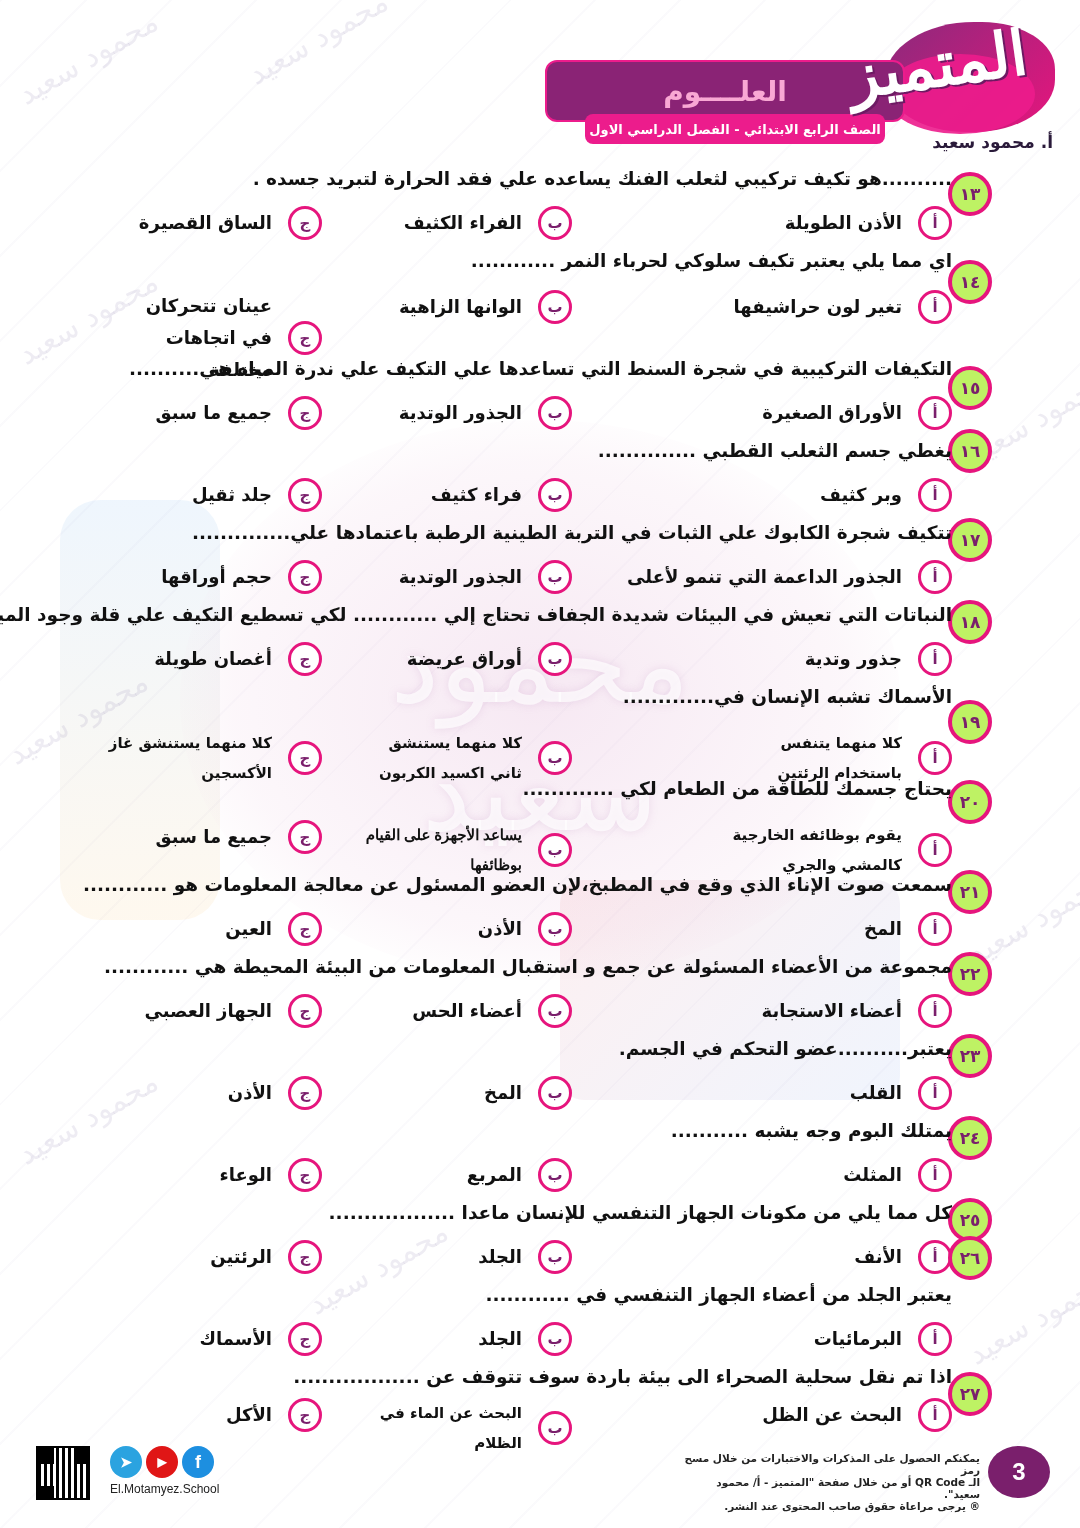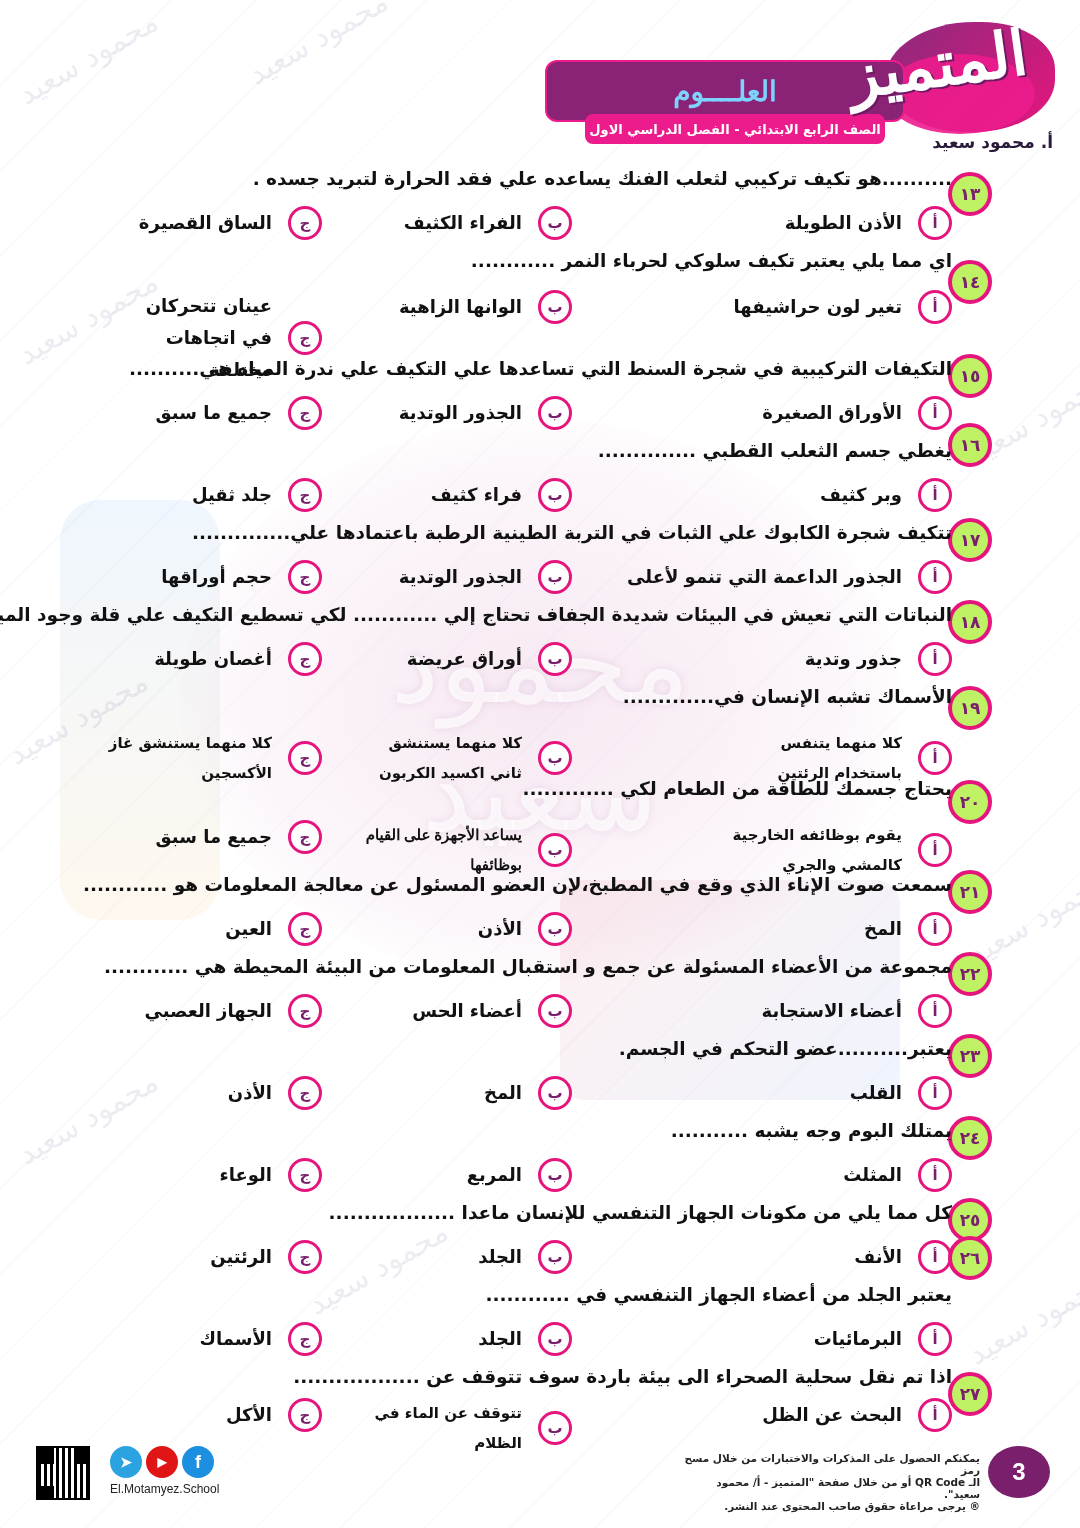--- a/index.html
+++ b/index.html
@@ -58,21 +58,21 @@
       font-size: 62px; font-weight: bold; color: #fff; transform: rotate(-8deg);
       text-shadow: 2px 2px 0 #6d1a63;
     }
     .title-bar {
       position: absolute; right: 150px; top: 38px; width: 360px; height: 62px;
       background: #8a2375; border-radius: 12px;
       display: flex; align-items: center; justify-content: center;
       border: 2px solid #ec1c8c;
     }
     .title-bar span {
-      color: #7dd3fc; font-size: 28px; font-weight: bold; letter-spacing: 4px; font-family: Liberation Serif, serif;
+      color: #f9a8d4; font-size: 28px; font-weight: bold; letter-spacing: 4px;
     }
     .subtitle-bar {
       position: absolute; right: 170px; top: 92px; width: 300px; height: 30px;
       background: #ec1c8c; border-radius: 8px;
       display: flex; align-items: center; justify-content: center;
     }
     .subtitle-bar span { color: #fff; font-size: 13px; font-weight: bold; }
     .author {
       position: absolute; right: 2px; top: 110px; font-size: 17px; font-weight: bold; color: #2a1a3a;
     }
@@ -200,37 +200,37 @@
       <div class="opt" style="top: 122px; right: 508px;">
         <div class="opt-badge">ب</div>
         <div class="opt-text">الوانها الزاهية</div>
       </div>
       <div class="opt" style="top: 122px; right: 758px;">
         <div class="opt-badge">ج</div>
         <div class="opt-text" style="width: 160px; white-space: normal;">عينان تتحركان في اتجاهات مختلفة</div>
       </div>
     </div>
     <div class="q">
-      <div class="q-num" style="top: 186px;">١٥</div>
+      <div class="q-num" style="top: 198px;">١٥</div>
       <div class="q-text" style="top: 190px;">التكيفات التركيبية في شجرة السنط التي تساعدها علي التكيف علي ندرة المياه هي..........</div>
       <div class="opt" style="top: 228px; right: 128px;">
         <div class="opt-badge">أ</div>
         <div class="opt-text">الأوراق الصغيرة</div>
       </div>
       <div class="opt" style="top: 228px; right: 508px;">
         <div class="opt-badge">ب</div>
         <div class="opt-text">الجذور الوتدية</div>
       </div>
       <div class="opt" style="top: 228px; right: 758px;">
         <div class="opt-badge">ج</div>
         <div class="opt-text">جميع ما سبق</div>
       </div>
     </div>
     <div class="q">
-      <div class="q-num" style="top: 255px;">١٦</div>
+      <div class="q-num" style="top: 261px;">١٦</div>
       <div class="q-text" style="top: 272px;">يغطي جسم الثعلب القطبي ..............</div>
       <div class="opt" style="top: 310px; right: 128px;">
         <div class="opt-badge">أ</div>
         <div class="opt-text">وبر كثيف</div>
       </div>
       <div class="opt" style="top: 310px; right: 508px;">
         <div class="opt-badge">ب</div>
         <div class="opt-text">فراء كثيف</div>
       </div>
       <div class="opt" style="top: 310px; right: 758px;">
@@ -264,21 +264,21 @@
       <div class="opt" style="top: 474px; right: 508px;">
         <div class="opt-badge">ب</div>
         <div class="opt-text">أوراق عريضة</div>
       </div>
       <div class="opt" style="top: 474px; right: 758px;">
         <div class="opt-badge">ج</div>
         <div class="opt-text">أغصان طويلة</div>
       </div>
     </div>
     <div class="q">
-      <div class="q-num" style="top: 518px;">١٩</div>
+      <div class="q-num" style="top: 532px;">١٩</div>
       <div class="q-text" style="top: 518px;">الأسماك تشبه الإنسان في.............</div>
       <div class="opt" style="top: 560px; right: 128px;">
         <div class="opt-badge">أ</div>
         <div class="opt-text small" style="width: 170px; white-space: normal;">كلا منهما يتنفس باستخدام الرئتين</div>
       </div>
       <div class="opt" style="top: 560px; right: 508px;">
         <div class="opt-badge">ب</div>
         <div class="opt-text small" style="width: 170px; white-space: normal;">كلا منهما يستنشق ثاني اكسيد الكربون</div>
       </div>
       <div class="opt" style="top: 560px; right: 758px;">
@@ -400,21 +400,21 @@
     </div>
     <div class="q">
       <div class="q-num" style="top: 1204px;">٢٧</div>
       <div class="q-text" style="top: 1198px;">اذا تم نقل سحلية الصحراء الى بيئة باردة سوف تتوقف عن ..................</div>
       <div class="opt" style="top: 1230px; right: 128px;">
         <div class="opt-badge">أ</div>
         <div class="opt-text">البحث عن الظل</div>
       </div>
       <div class="opt" style="top: 1230px; right: 508px;">
         <div class="opt-badge">ب</div>
-        <div class="opt-text small" style="width: 170px; white-space: normal;">تتوقف عن الماء في الظلام</div>
+        <div class="opt-text small" style="width: 170px; white-space: normal;">البحث عن الماء في الظلام</div>
       </div>
       <div class="opt" style="top: 1230px; right: 758px;">
         <div class="opt-badge">ج</div>
         <div class="opt-text">الأكل</div>
       </div>
     </div>
   </div>
 
 <div class="footer">
   <div class="qr"></div>

